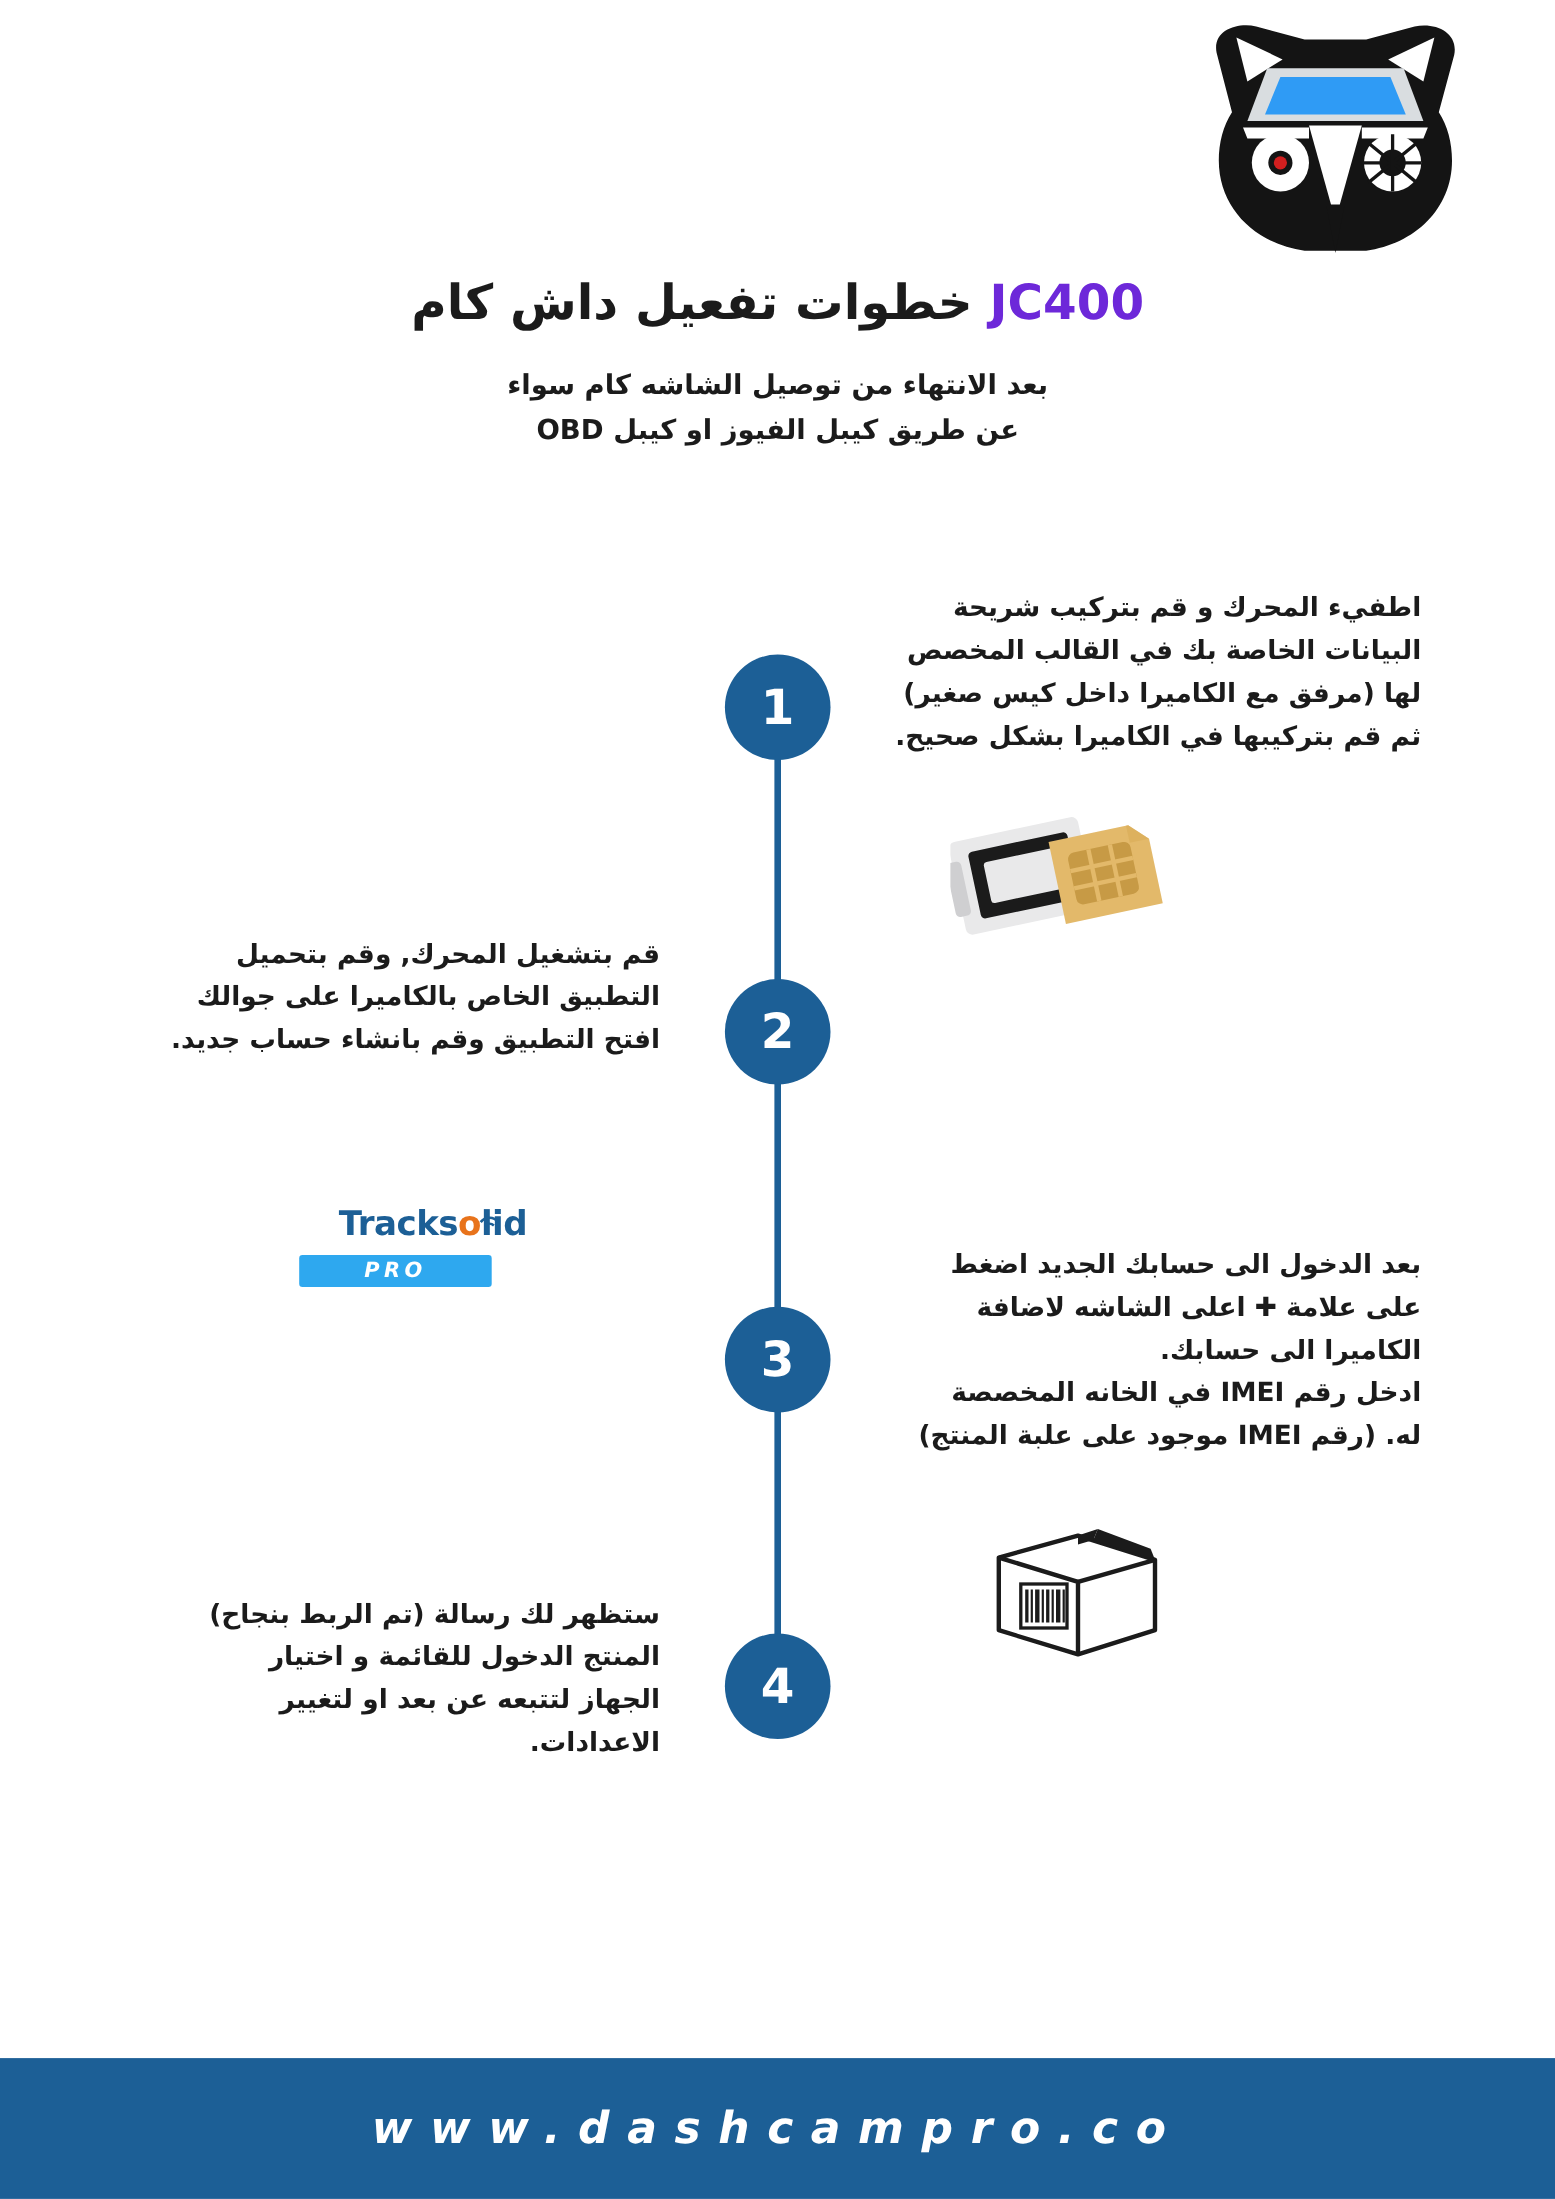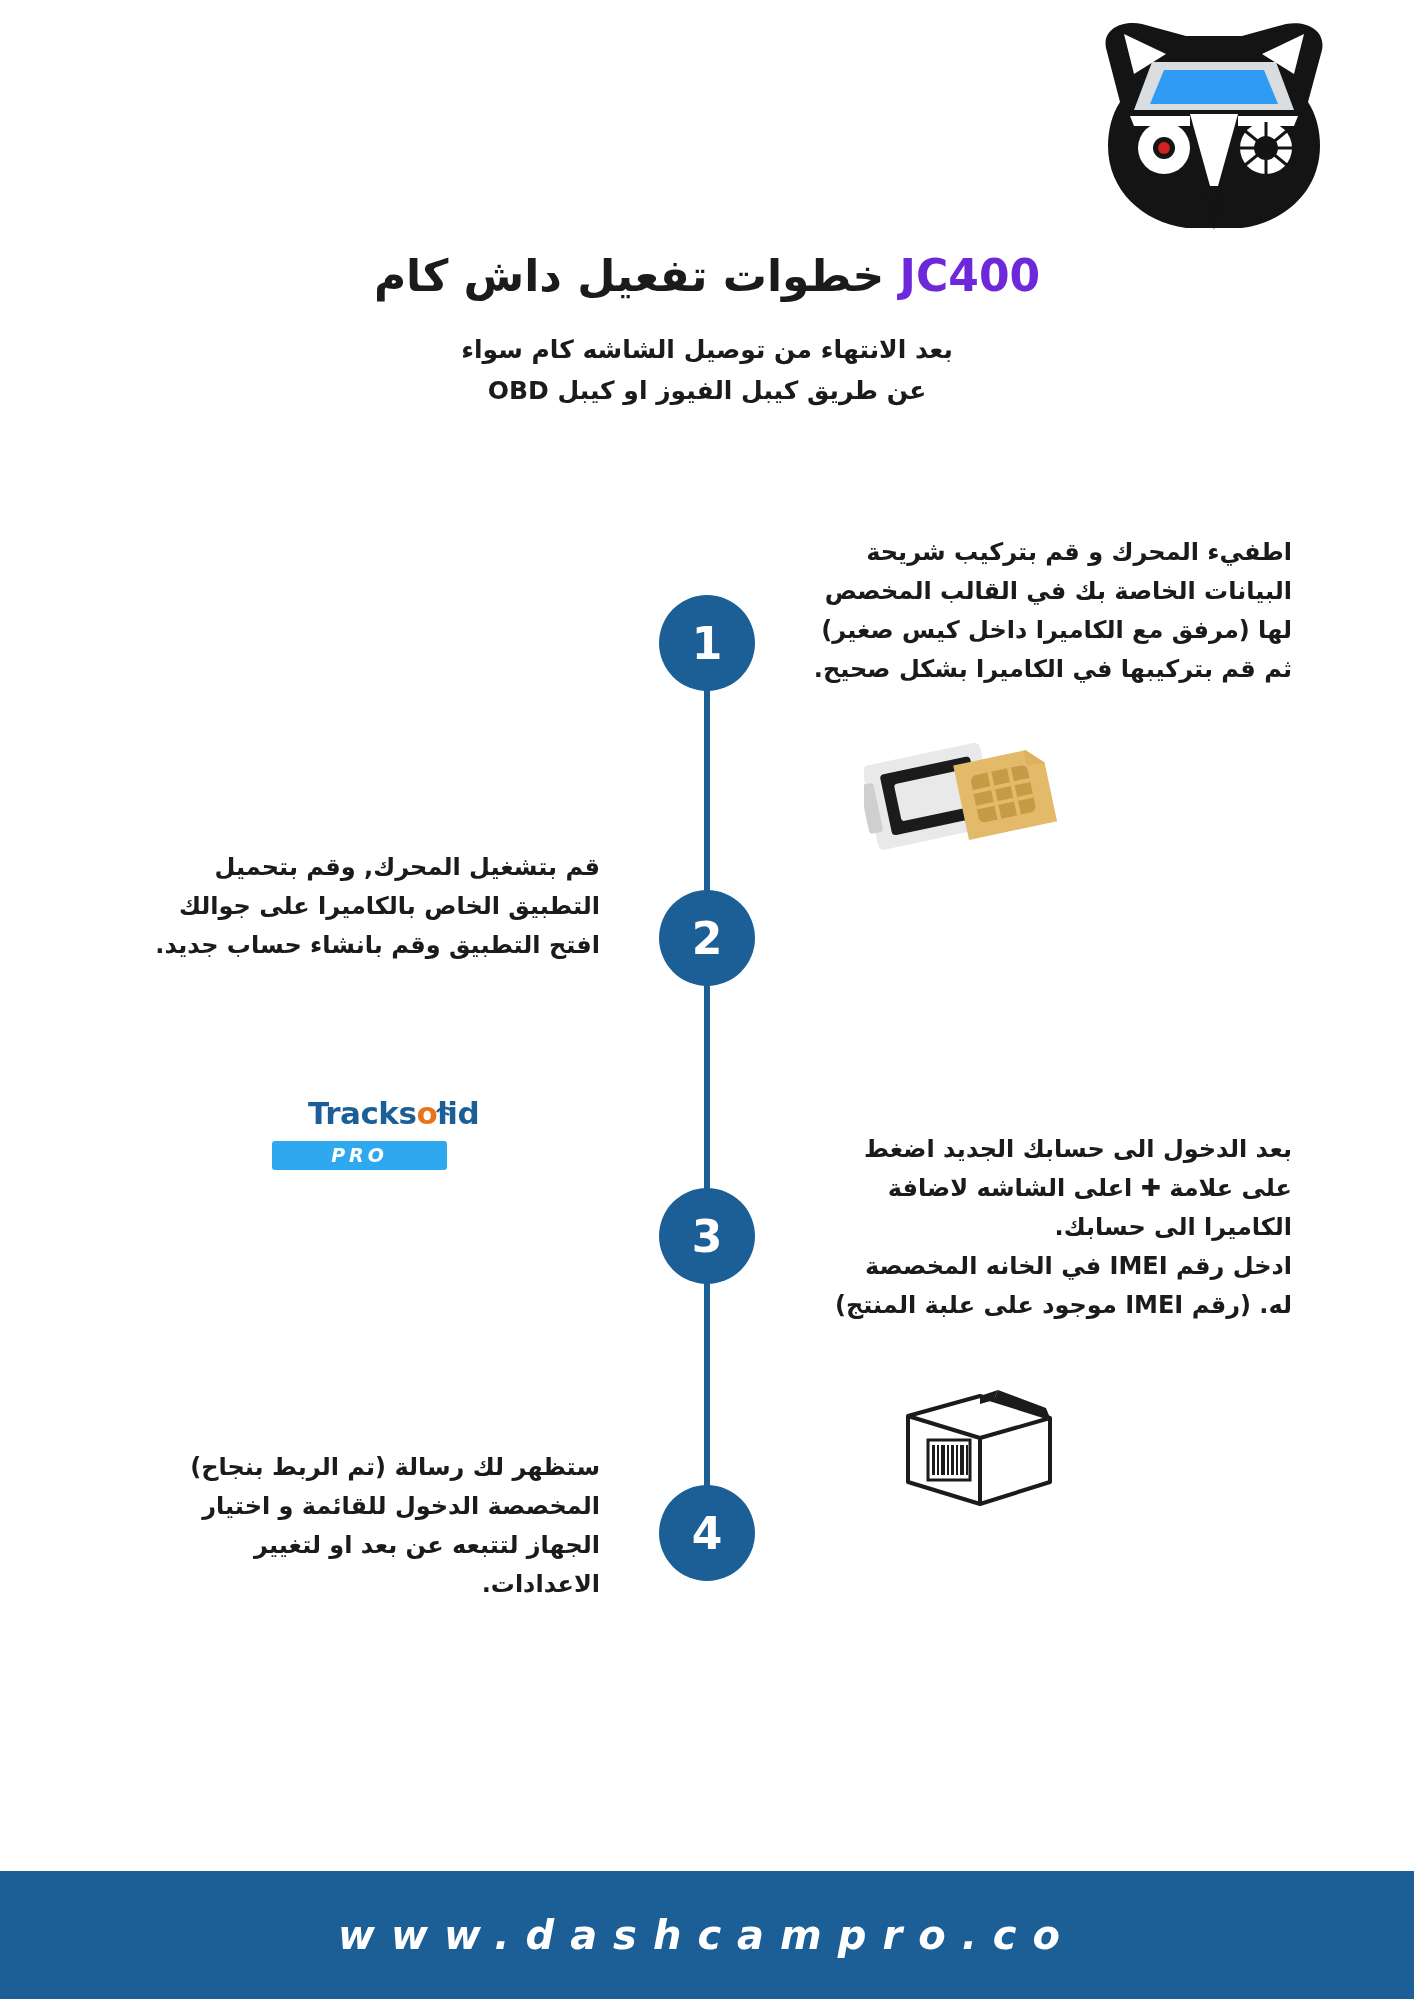--- a/index.html
+++ b/index.html
@@ -322,20 +322,20 @@
       <rect x="57" y="67" width="3" height="30"></rect>
       <rect x="62" y="67" width="2" height="30"></rect>
       <rect x="66" y="67" width="4" height="30"></rect>
       <rect x="72" y="67" width="2" height="30"></rect>
     </g>
   </svg>
 </div>
 
 <div class="step-text left s4">
   <div>ستظهر لك رسالة (تم الربط بنجاح)</div>
-  <div class="justify">المخصصة الدخول للقائمة و اختيار</div>
+  <div class="justify">المنتج الدخول للقائمة و اختيار</div>
   <div class="justify">الجهاز لتتبعه عن بعد او لتغيير</div>
   <div>الاعدادات.</div>
 </div>
 
 <div class="footer">
   <div class="footer-url">www.dashcampro.co</div>
 </div>
 
 </body></html>

